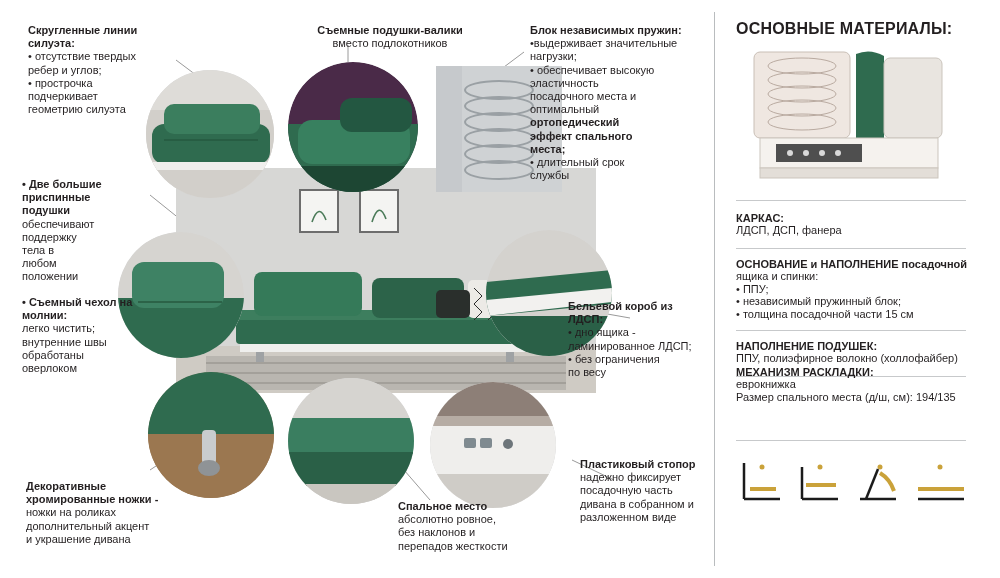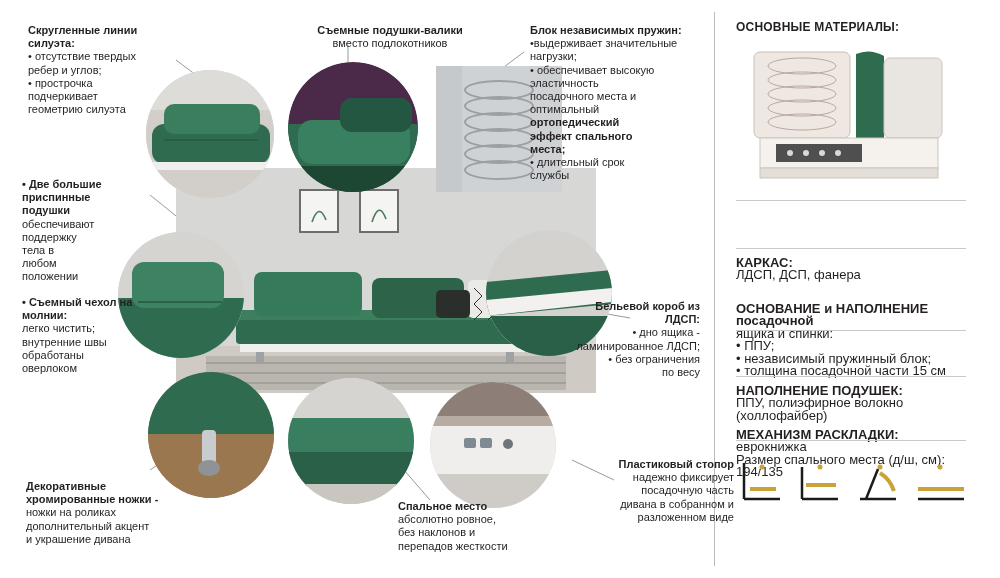--- a/index.html
+++ b/index.html
@@ -24,23 +24,23 @@
   .ttl{font-weight:bold;}
   .bullet{display:block;}
 
   
   .photo{position:absolute;overflow:hidden;background:#d8d8d8;}
   .circle{border-radius:50%;}
 
   
   .right-title{
     position:absolute;left:736px;top:20px;
-    font-size:12px;font-weight:bold;letter-spacing:.2px;
+    font-size:16px;font-weight:bold;letter-spacing:.2px;
   }
-  .spec{position:absolute;left:736px;font-size:13px;line-height:12.4px;color:#231f20;margin-top:45px;}
+  .spec{position:absolute;left:736px;font-size:11px;line-height:12.4px;color:#231f20;}
   .spec b{font-weight:bold;}
   .hr{position:absolute;left:736px;width:230px;height:1px;background:#c7c9cb;}
 
   
   .cutaway{position:absolute;left:736px;top:44px;width:232px;height:140px;}
 
   
   .mech{position:absolute;top:455px;left:740px;width:228px;height:60px;}
 
   
@@ -239,36 +239,36 @@
     <span class="bullet">оверлоком</span>
   </div>
 
   <div class="block" style="left:26px;top:480px;width:148px;">
     <span class="ttl">Декоративные хромированные ножки -</span><br>
     <span class="bullet">ножки на роликах</span>
     <span class="bullet">дополнительный акцент</span>
     <span class="bullet">и украшение дивана</span>
   </div>
 
-  <div class="block" style="left:568px;top:300px;width:132px;text-align:right;">
+  <div class="block" style="left:568px;top:300px;width:132px;">
     <span class="ttl">Бельевой короб из ЛДСП:</span><br>
     <span class="bullet">• дно ящика -</span>
     <span class="bullet">ламинированное ЛДСП;</span>
     <span class="bullet">• без ограничения</span>
     <span class="bullet">по весу</span>
   </div>
 
   <div class="block" style="left:398px;top:500px;width:140px;text-align:left;">
     <span class="ttl">Спальное место</span><br>
     <span class="bullet">абсолютно ровное,</span>
     <span class="bullet">без наклонов и</span>
     <span class="bullet">перепадов жесткости</span>
   </div>
 
-  <div class="block" style="left:600px;top:458px;width:134px;text-align:right;">
+  <div class="block" style="left:580px;top:458px;width:134px;">
     <span class="ttl">Пластиковый стопор</span><br>
     <span class="bullet">надежно фиксирует</span>
     <span class="bullet">посадочную часть</span>
     <span class="bullet">дивана в собранном и</span>
     <span class="bullet">разложенном виде</span>
   </div>
 
   <div class="right-title">ОСНОВНЫЕ МАТЕРИАЛЫ:</div>
 
   <div class="cutaway">
@@ -318,21 +318,21 @@
 
   <div class="hr" style="top:330px;"></div>
 
   <div class="spec" style="top:340px;width:232px;">
     <b>НАПОЛНЕНИЕ ПОДУШЕК:</b><br>
     <span>ППУ, полиэфирное волокно (холлофайбер)</span>
   </div>
 
   <div class="hr" style="top:376px;"></div>
 
-  <div class="spec" style="top:384px;width:232px;">
+  <div class="spec" style="top:366px;width:232px;">
     <b>МЕХАНИЗМ РАСКЛАДКИ:</b><br>
     <span>еврокнижка</span><br>
     <span>Размер спального места (д/ш, см): 194/135</span>
   </div>
 
   <div class="hr" style="top:440px;"></div>
 
   <div class="mech">
     <svg width="228" height="60" viewBox="0 0 228 60">
       <g stroke="#1b1b1b" stroke-width="2.5" fill="none">

